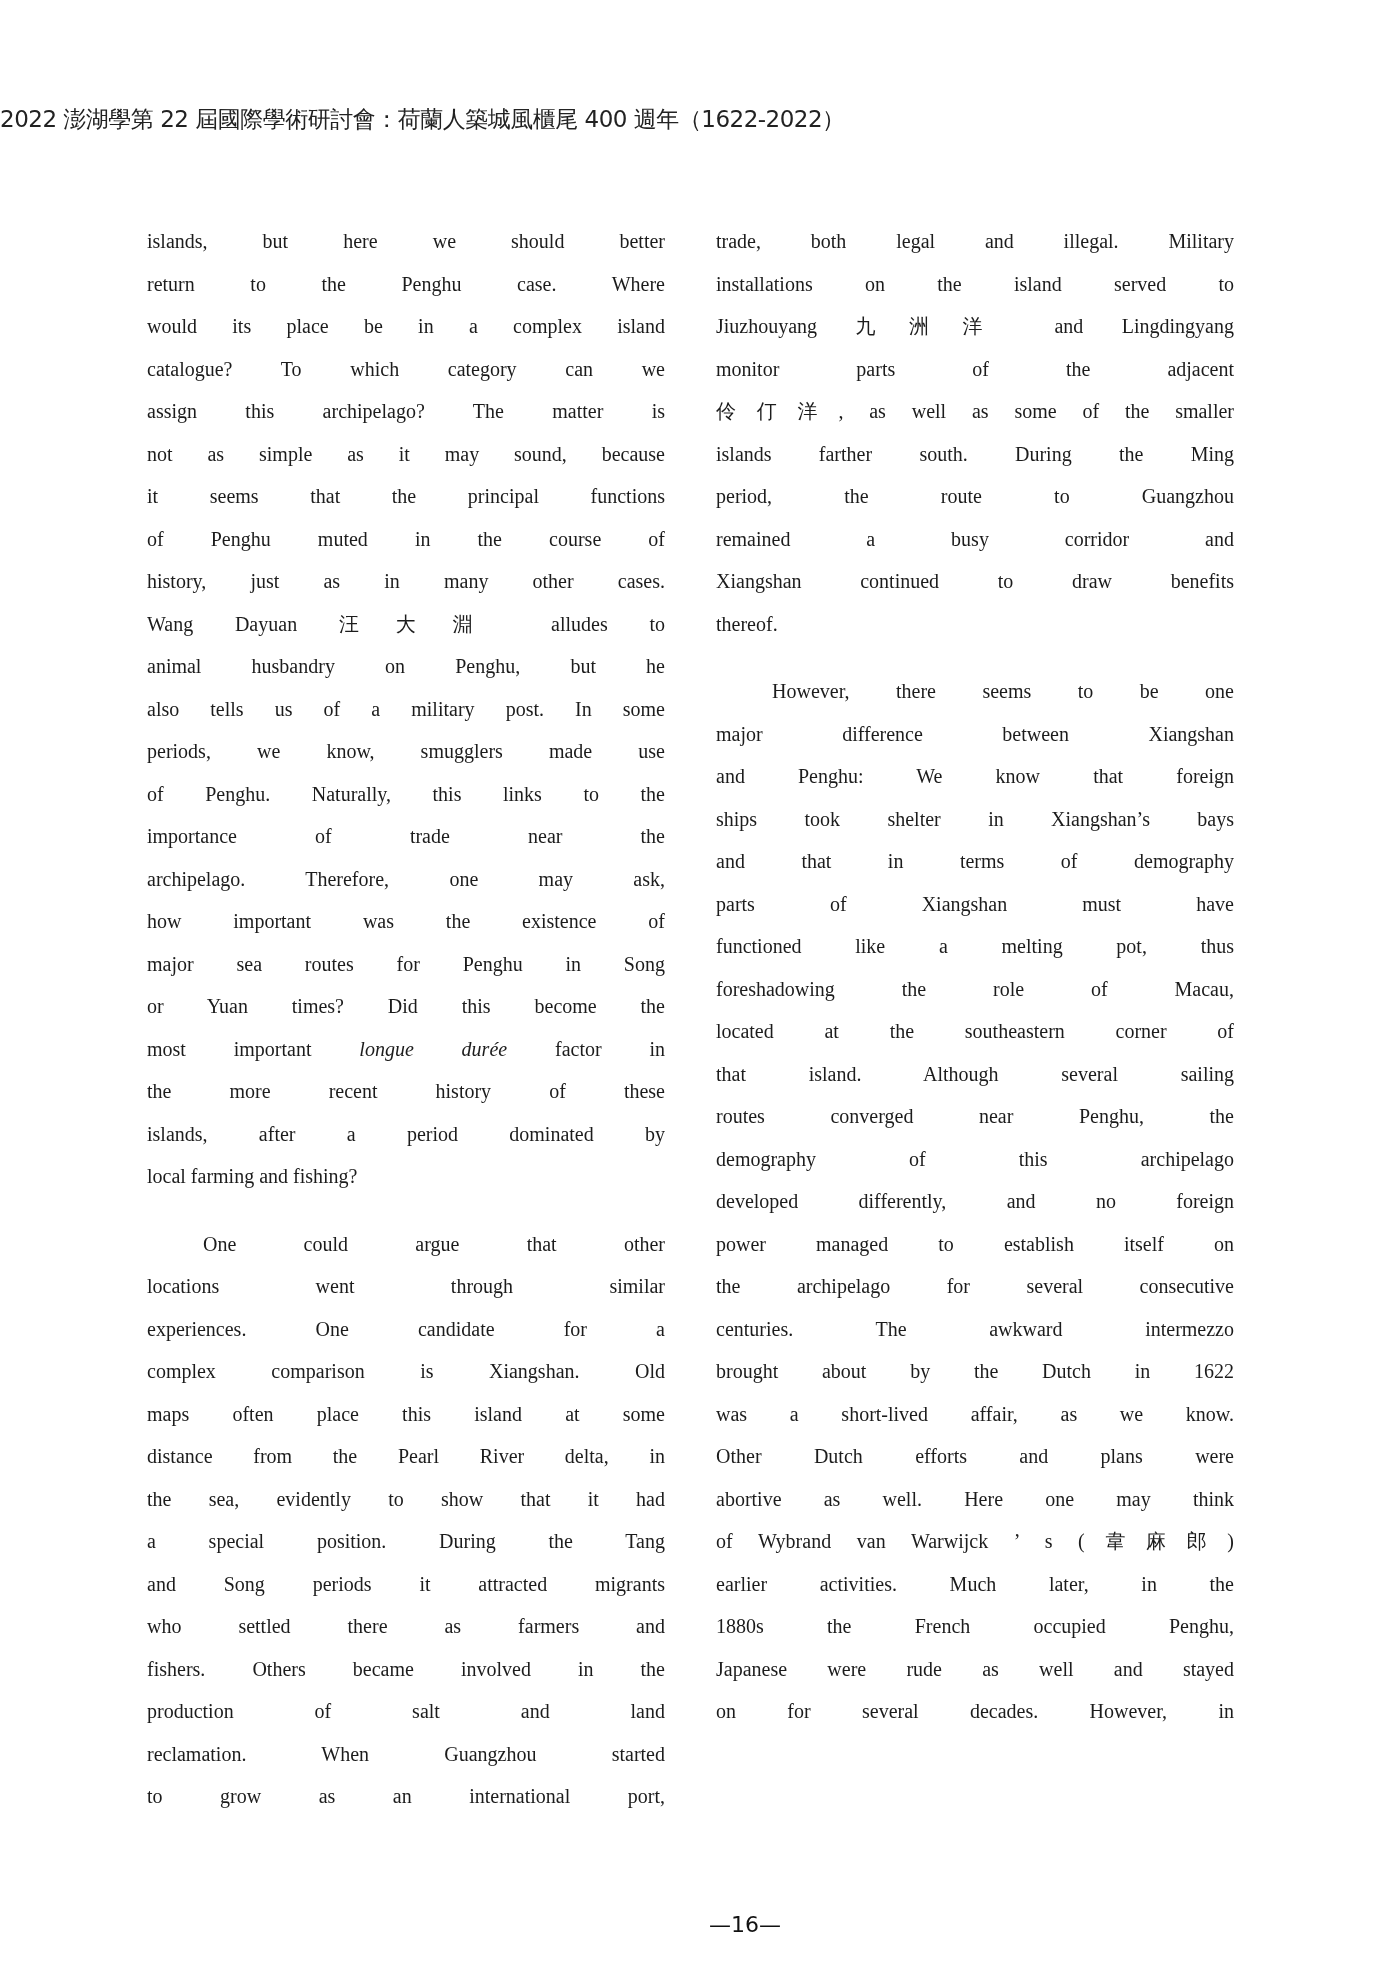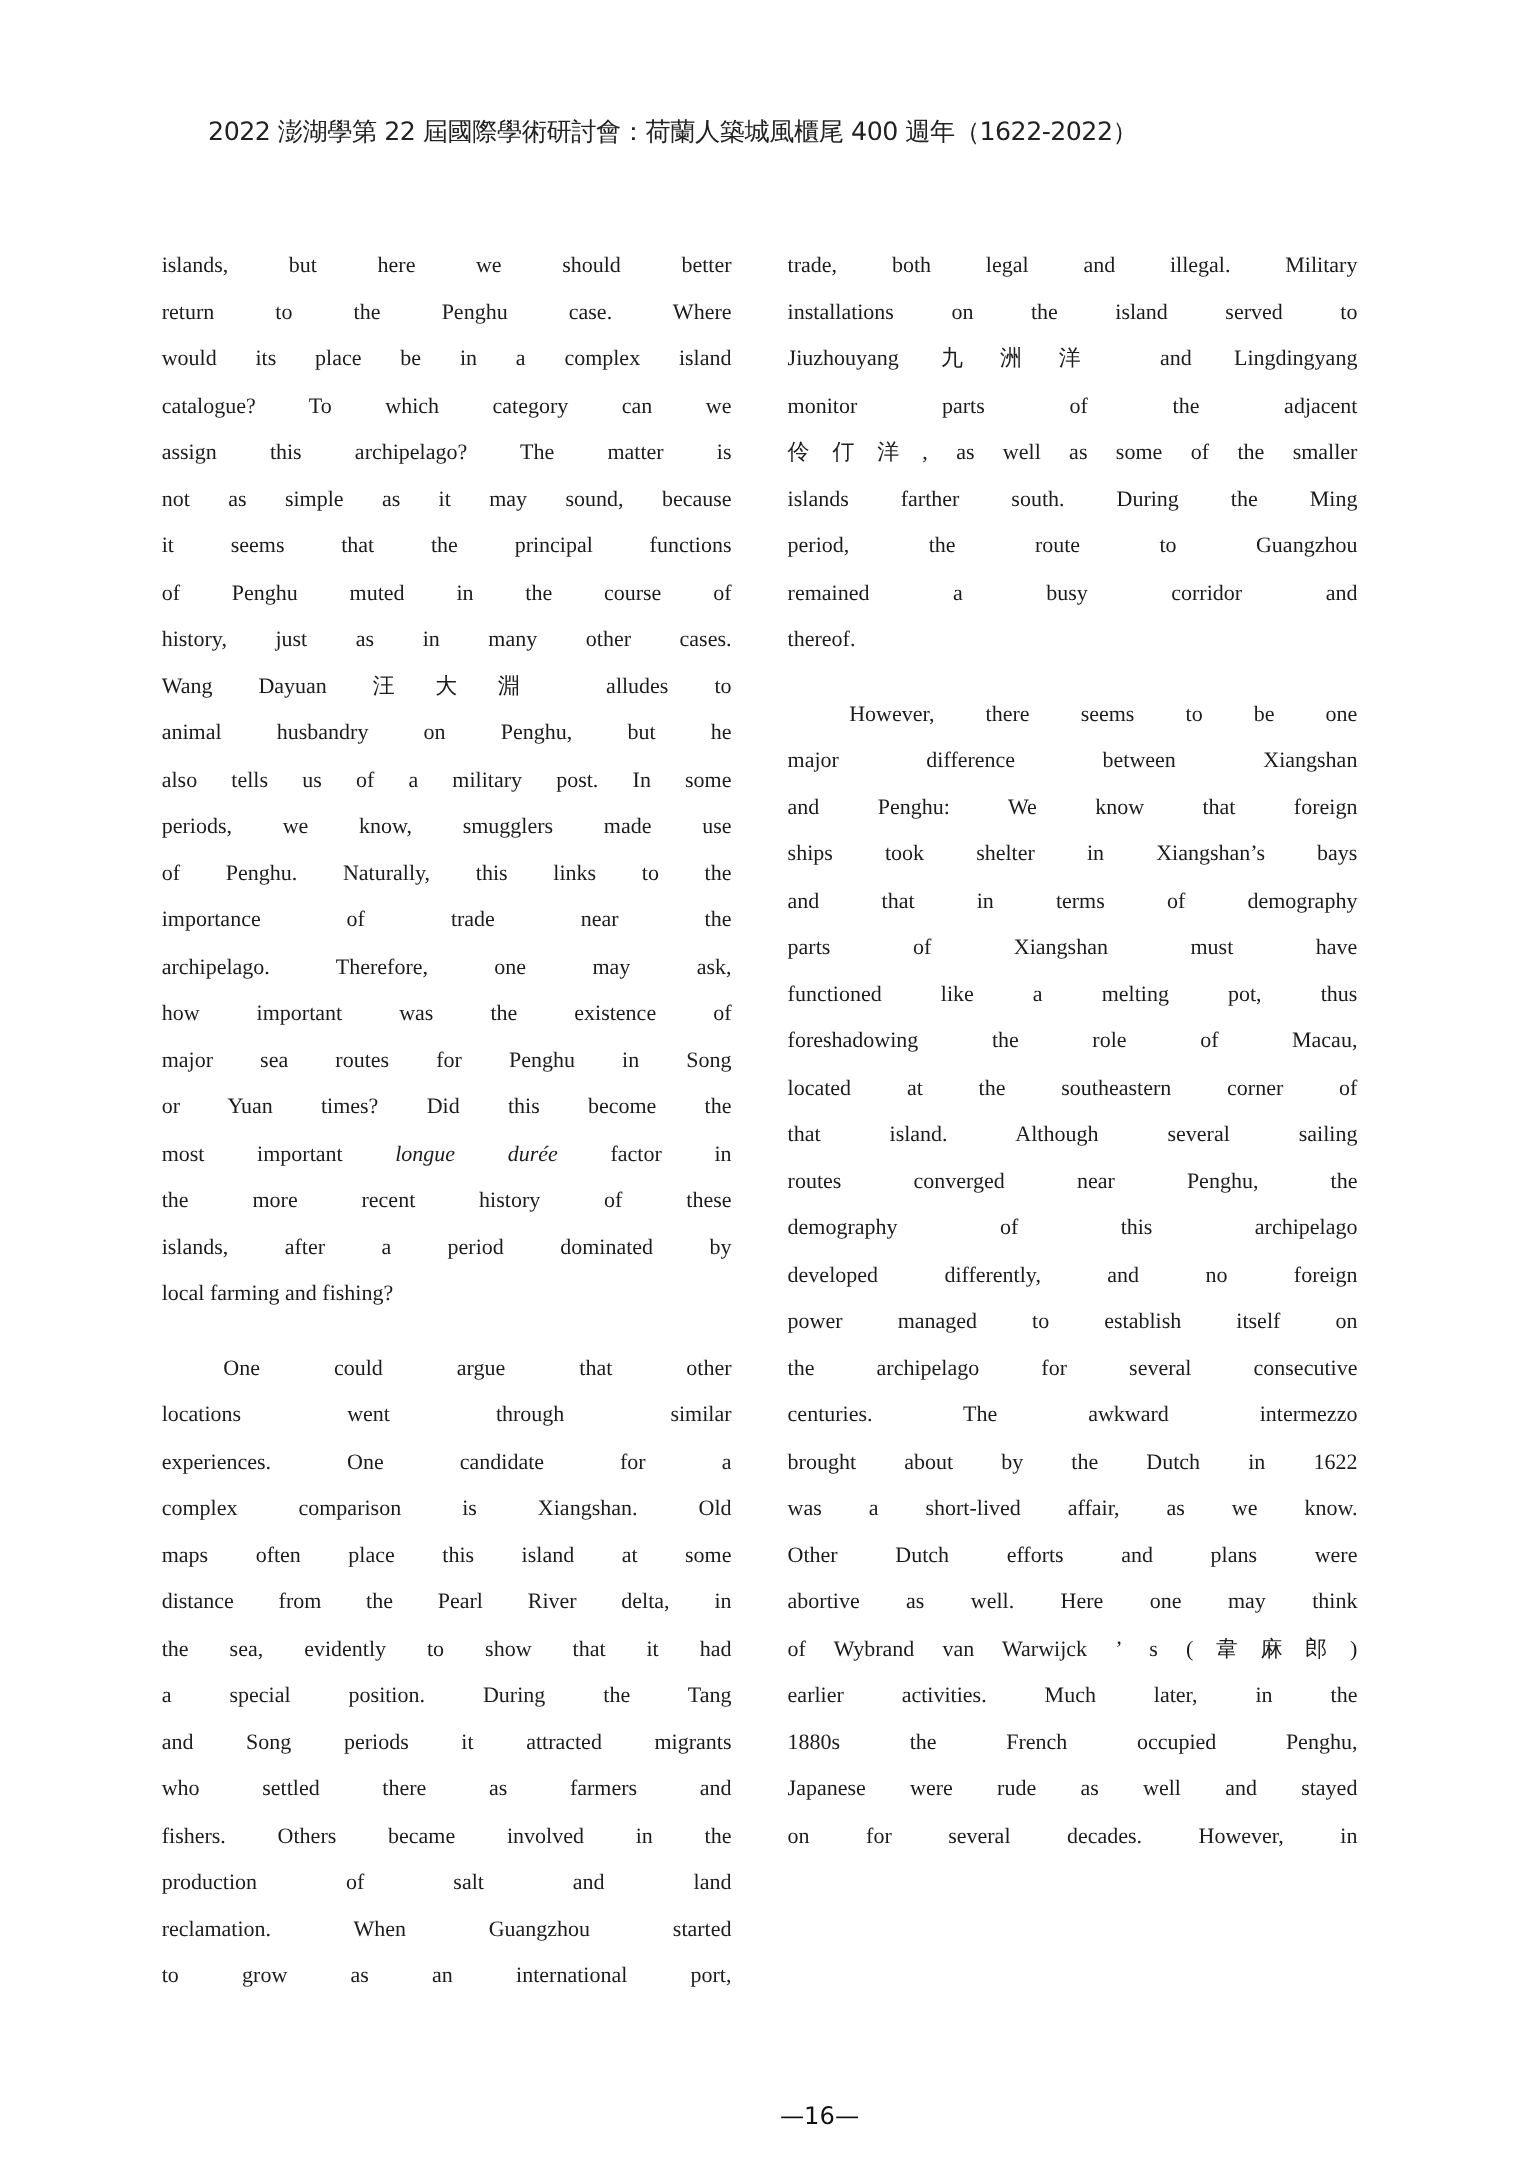--- a/index.html
+++ b/index.html
@@ -1,20 +1,20 @@
 <!DOCTYPE html>
 <html><head>
 <meta charset="utf-8">
 <style>
   html, body { margin: 0; padding: 0; background: #ffffff; }
   body { width: 1400px; height: 1980px; position: relative; overflow: hidden; color: #1a1a1a; }
   .header {
-    position: absolute; left: 0; top: 104px; width: 1171px; text-align: center;
+    position: absolute; left: 0; top: 104px; width: 1171px; text-align: left;
     font-family: "DejaVu Sans", "Liberation Sans", sans-serif; font-size: 23px;
-    letter-spacing: -0.5px; color: #222; margin-left: 26px;
+    letter-spacing: -0.5px; color: #222;
   }
   .col {
     position: absolute; top: 220px; width: 518px;
     font-family: "Liberation Serif", "DejaVu Serif", serif; font-size: 20px;
     color: #1c1c1c;
   }
   .col.left { left: 147px; }
   .col.right { left: 716px; }
   .line {
     display: block; height: 42.5px; line-height: 42.5px;
@@ -83,20 +83,21 @@
 <div class="col right">
   <div>
     <span class="line">trade, both legal and illegal. Military</span>
     <span class="line">installations on the island served to</span>
     <span class="line">Jiuzhouyang 九洲洋 and Lingdingyang</span>
     <span class="line">monitor parts of the adjacent</span>
     <span class="line">伶仃洋, as well as some of the smaller</span>
     <span class="line">islands farther south. During the Ming</span>
     <span class="line">period, the route to Guangzhou</span>
     <span class="line">remained a busy corridor and</span>
+    <span class="line">Xiangshan continued to draw benefits</span>
     <span class="line last">thereof.</span>
   </div>
   <span class="gap"></span>
   <div>
     <span class="line indent">However, there seems to be one</span>
     <span class="line">major difference between Xiangshan</span>
     <span class="line">and Penghu: We know that foreign</span>
     <span class="line">ships took shelter in Xiangshan’s bays</span>
     <span class="line">and that in terms of demography</span>
     <span class="line">parts of Xiangshan must have</span>

